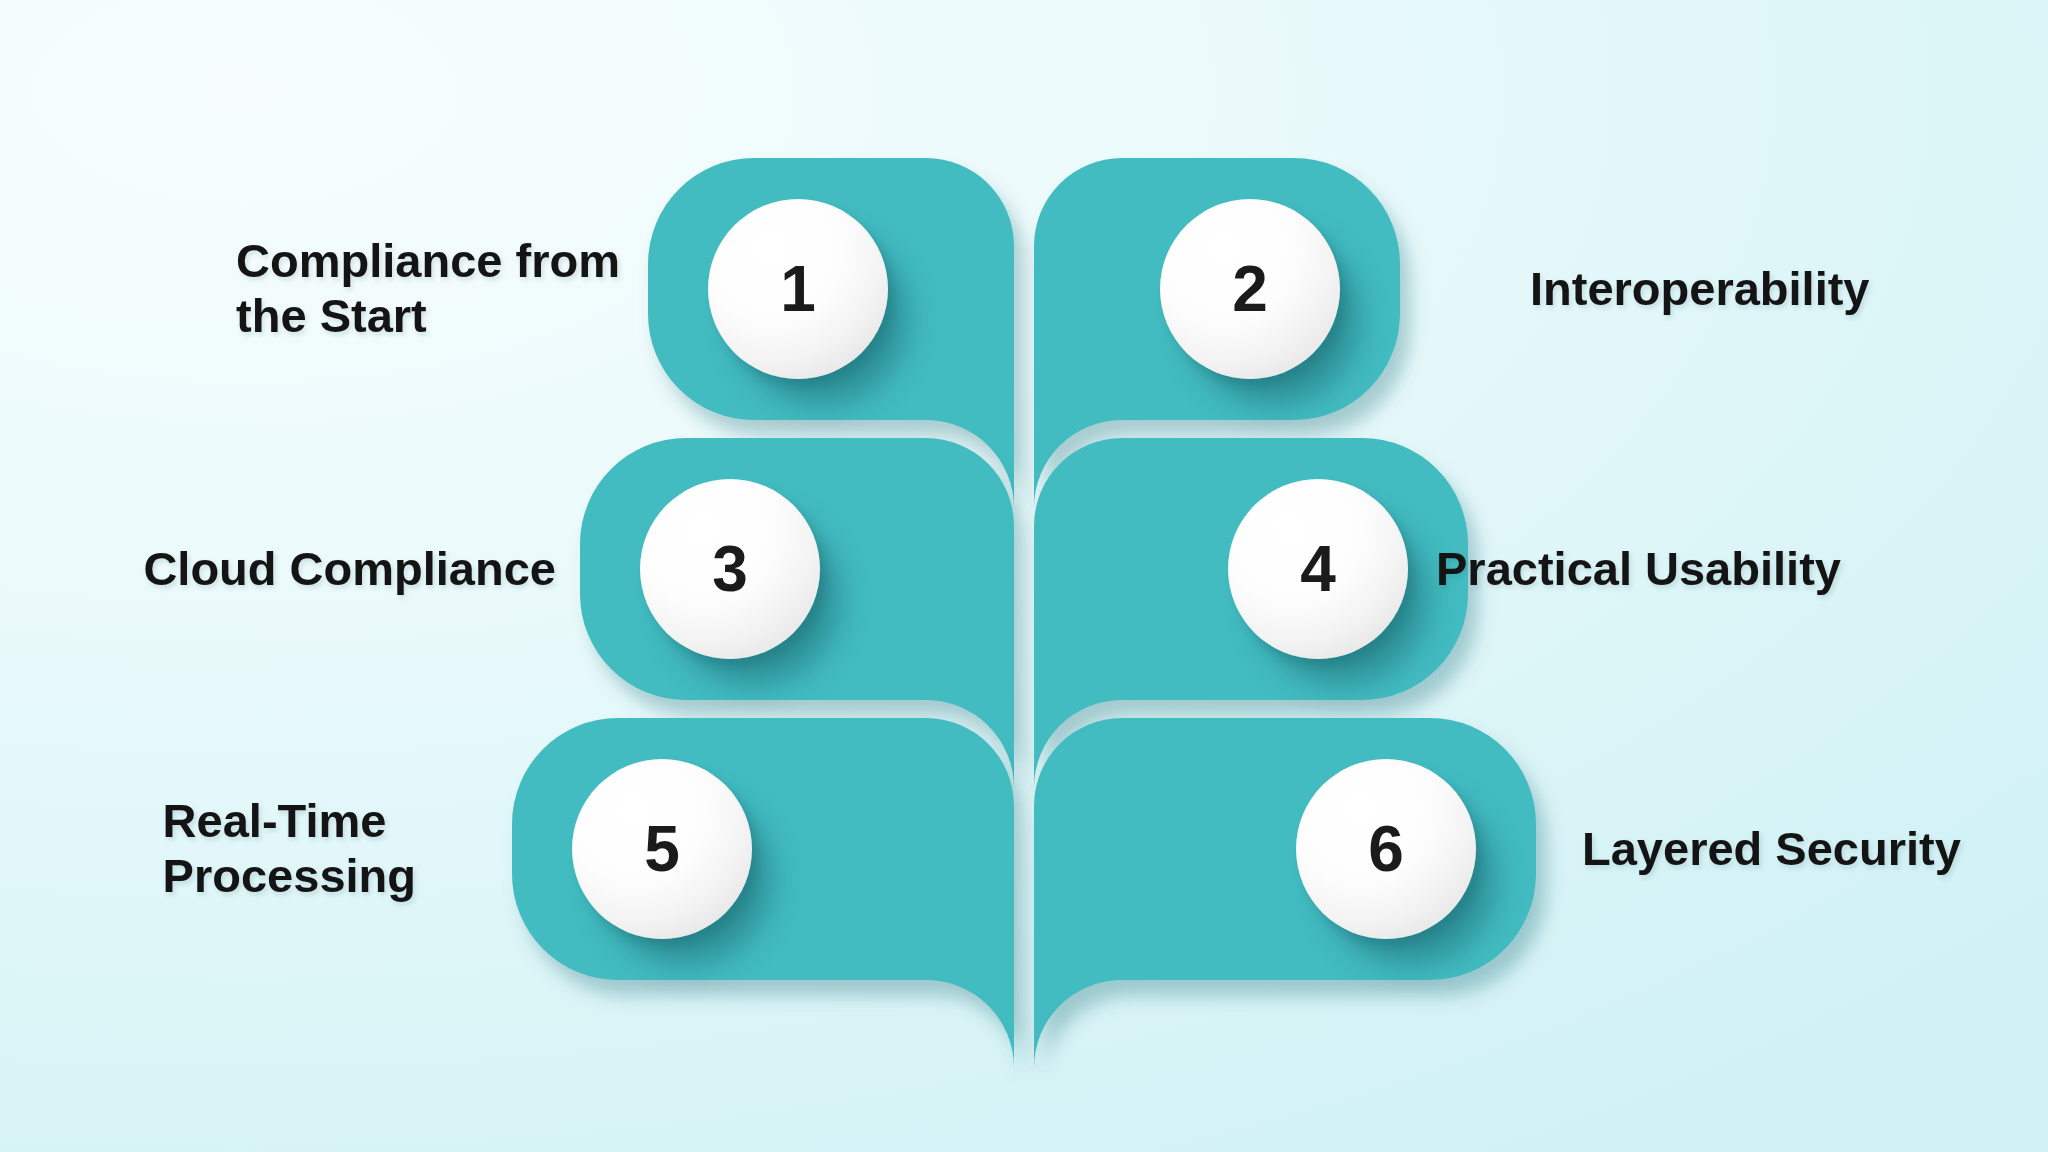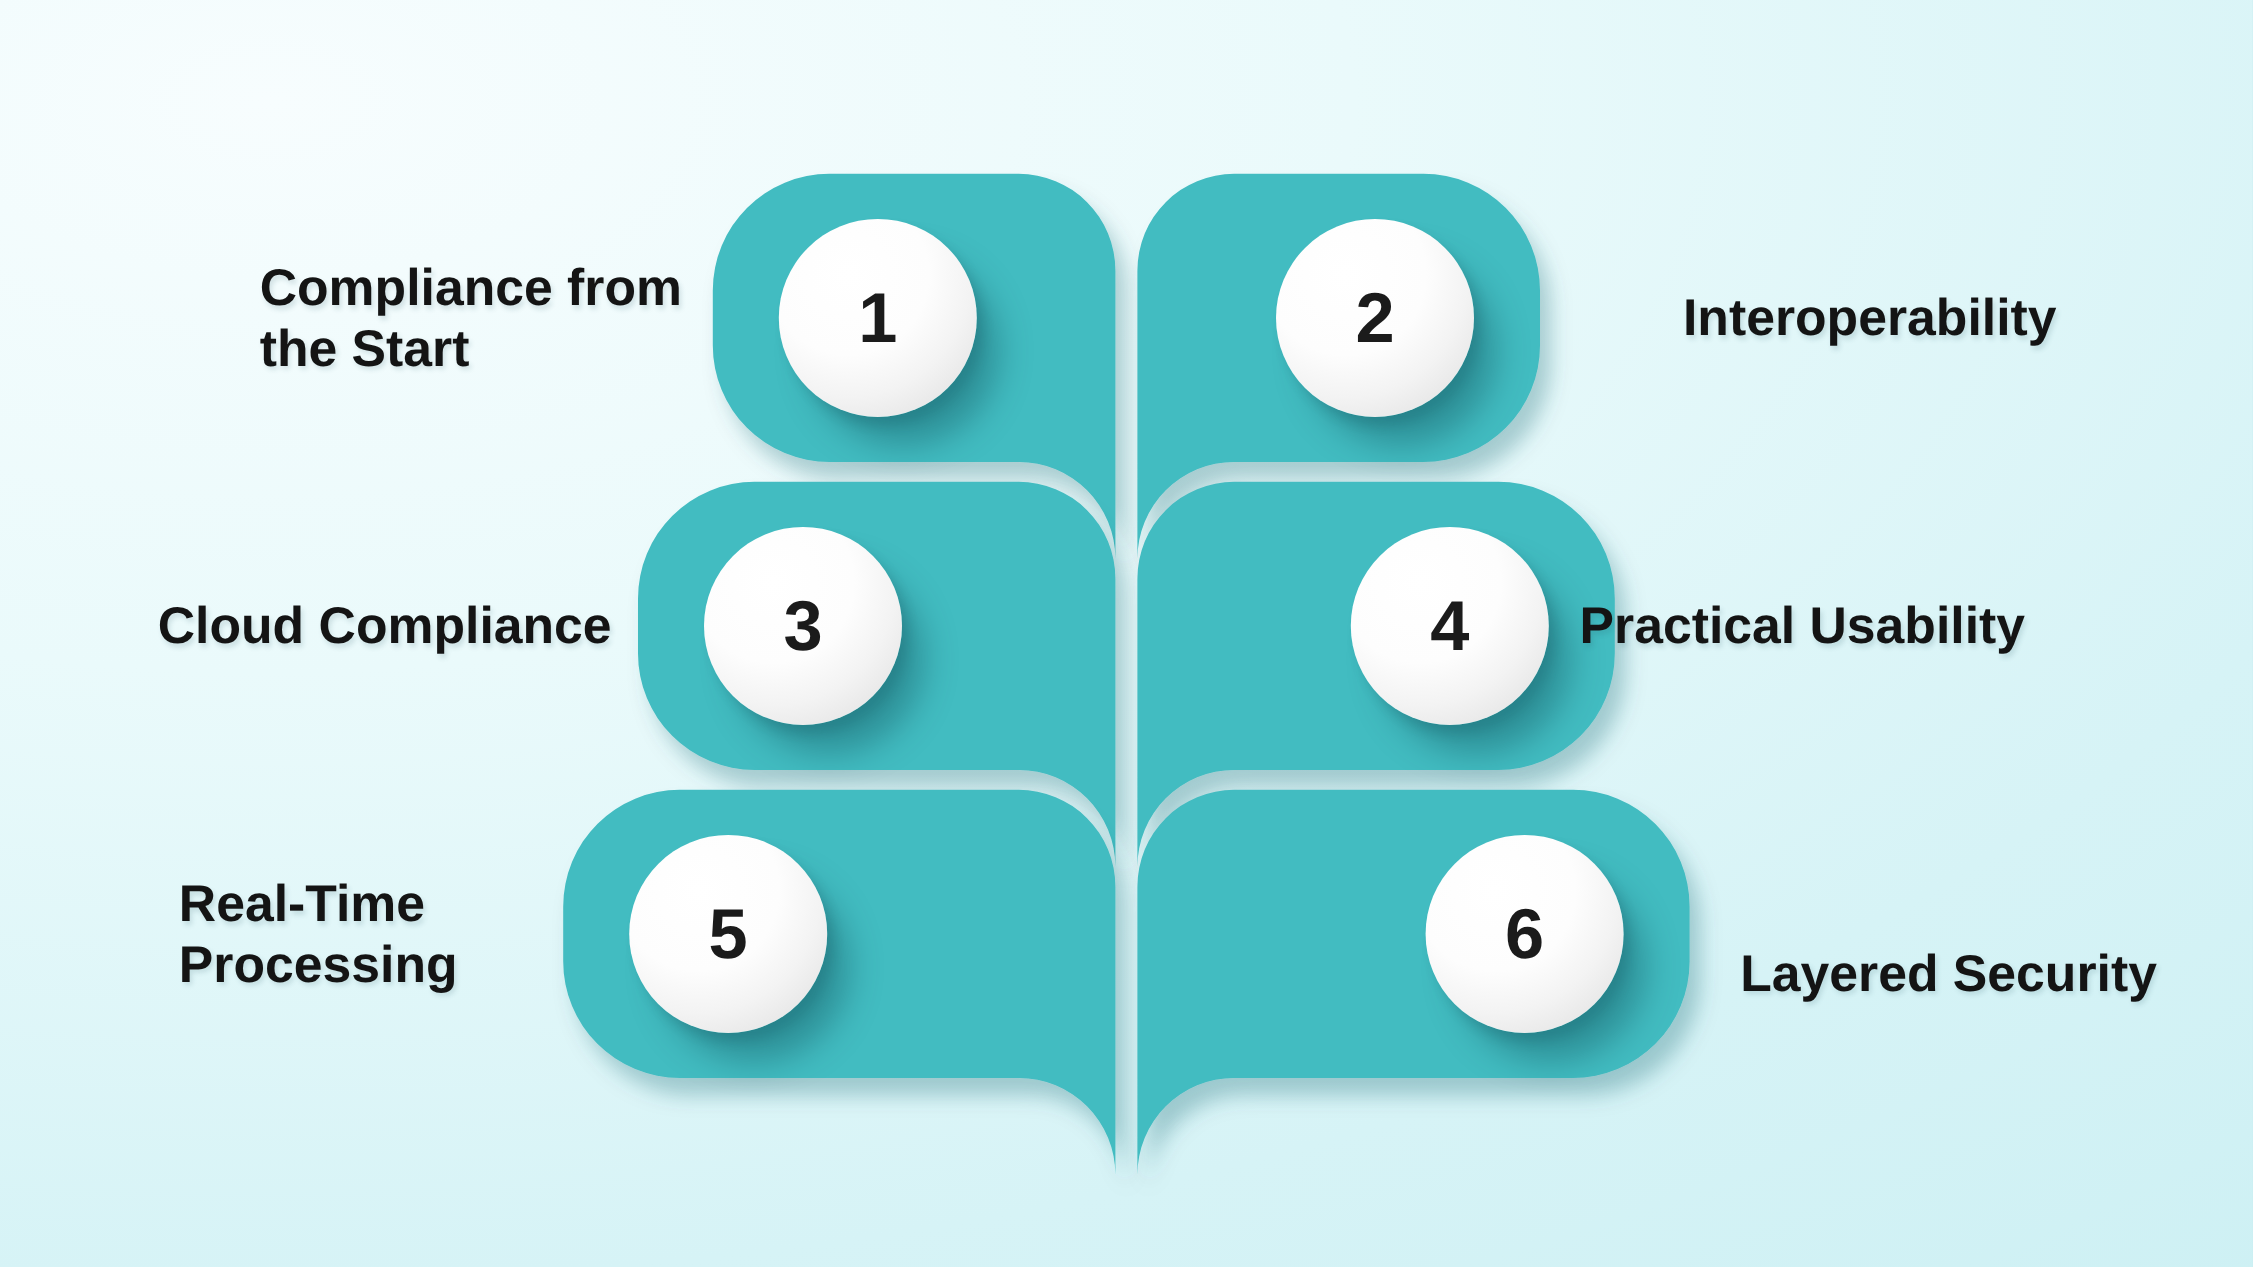--- a/index.html
+++ b/index.html
@@ -39,21 +39,21 @@
     white-space:pre-line;
     text-shadow:2px 3px 5px rgba(40,90,100,0.16);
   }
   .label.left{text-align:left;}
   .label.right{text-align:left;}
   .lbl-1{right:1428px;top:289px;}
   .lbl-2{left:1530px;top:289px;}
   .lbl-3{right:1492px;top:569px;}
   .lbl-4{left:1436px;top:569px;}
   .lbl-5{right:1632px;top:849px;}
-  .lbl-6{left:1582px;top:849px;margin-top:36px;}
+  .lbl-6{left:1582px;top:849px;}
 </style>
 </head>
 <body>
 
 <div class="stage">
 
   <svg class="shapes" width="2048" height="1152" viewBox="0 0 2048 1152">
     <defs>
       <filter id="shapeShadow" x="-10%" y="-10%" width="130%" height="130%">
         <feDropShadow dx="10" dy="16" stdDeviation="9" flood-color="#0e5a64" flood-opacity="0.28"></feDropShadow>

